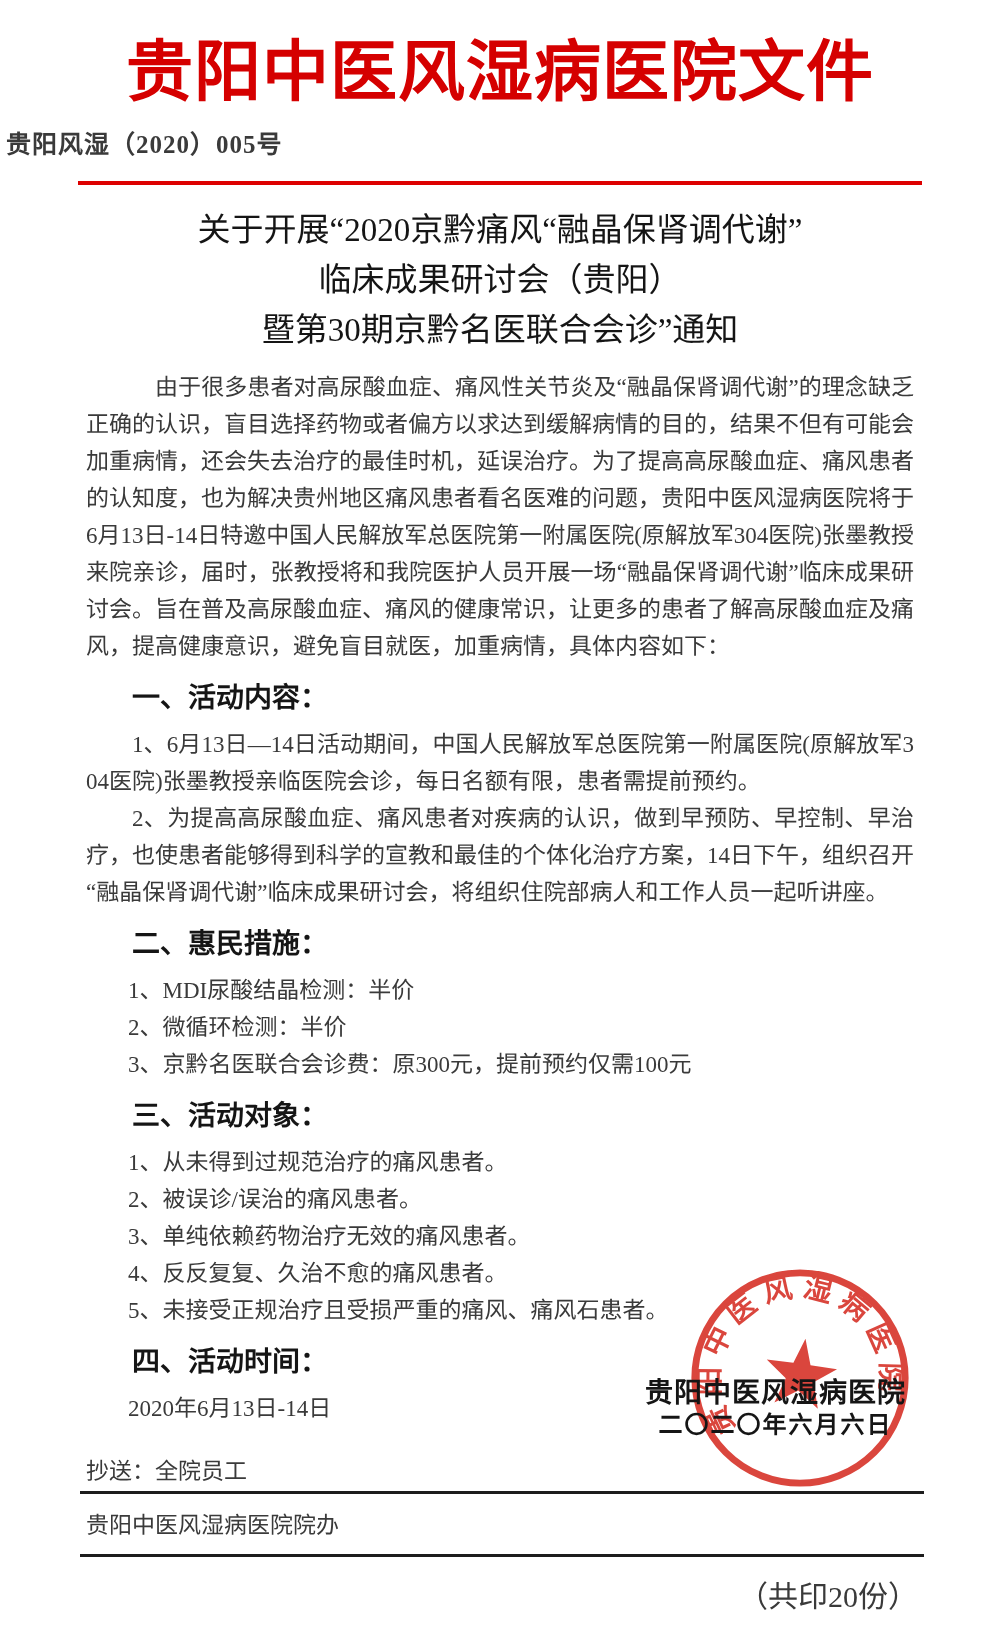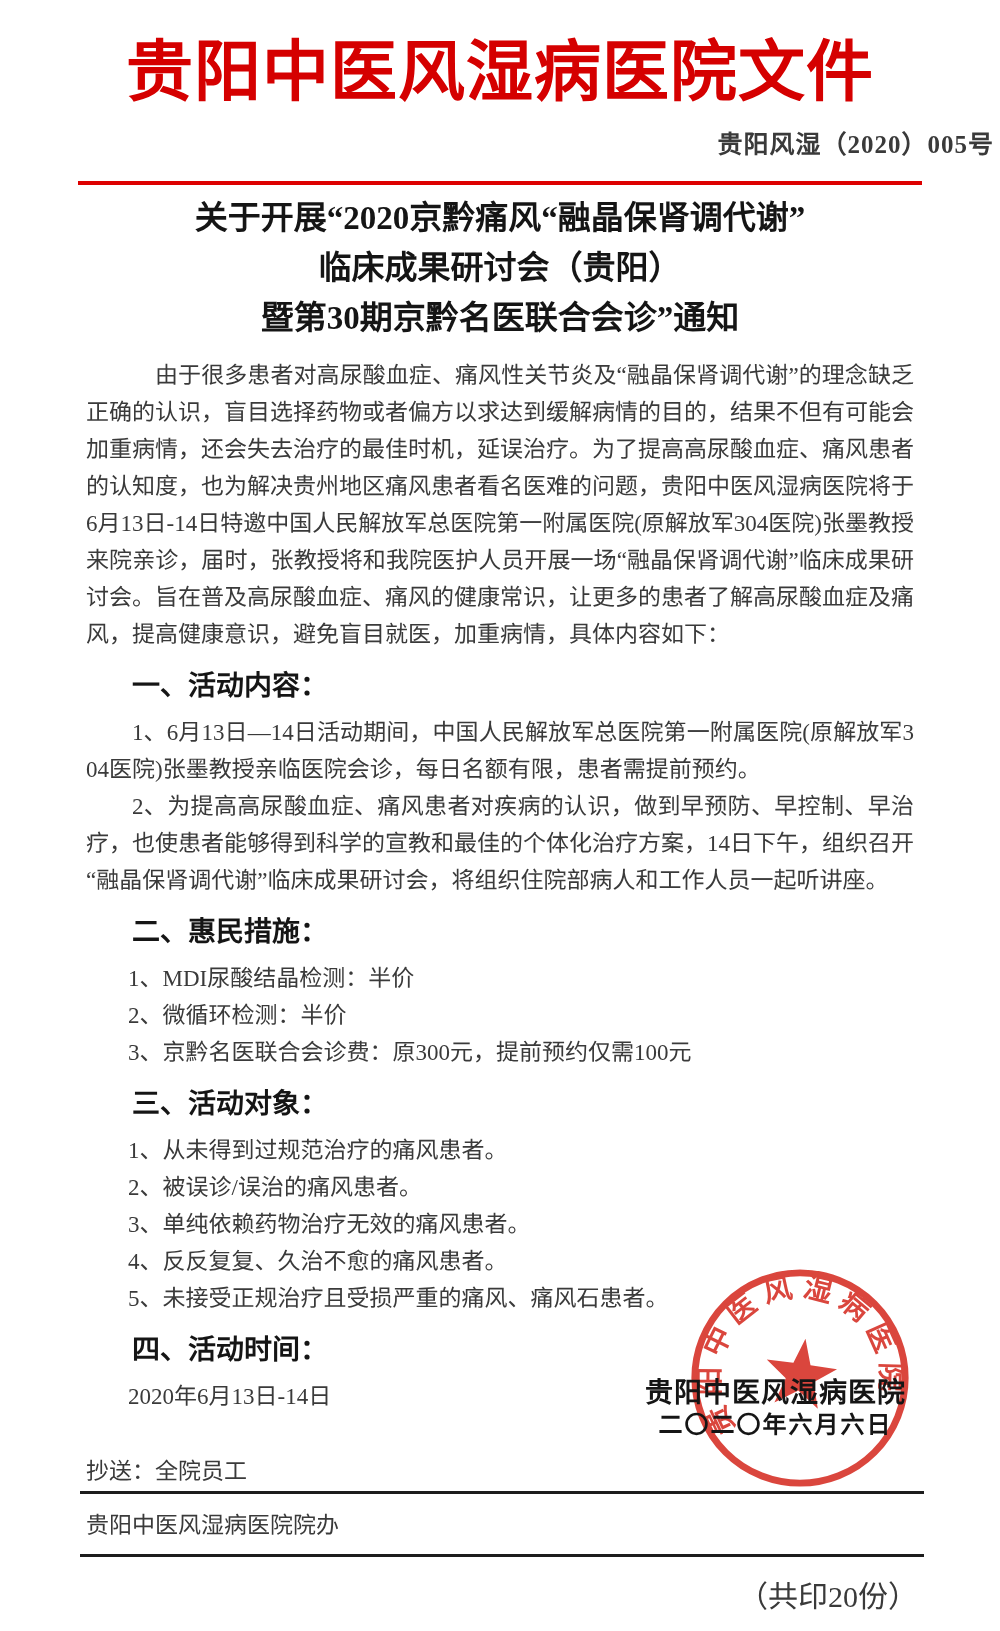--- a/index.html
+++ b/index.html
@@ -19,36 +19,36 @@
     font-family:"Liberation Sans","DejaVu Sans",sans-serif;
     font-weight:bold;
     font-size:67px;
     line-height:84px;
     color:#d50000;
     letter-spacing:1px;
     white-space:nowrap;
   }
   .doc-number {
     margin-top:10px;
-    text-align:right;
+    text-align:left;
     font-size:25px;
     font-weight:bold;
     color:#3a3a3a;
     letter-spacing:1px;
   }
   .red-rule {
     height:4px;
     background:#dd0000;
     margin:21px 72px 0 72px;
   }
   
   .doc-title {
-    margin-top:8px;
+    margin-top:20px;
     text-align:center;
-    font-weight:bold;
+    font-weight:normal;
     font-size:33px;
     line-height:50px;
     color:#151515;
   }
   
   .body-text {
     margin:14px 80px 0 80px;
     font-size:23px;
     line-height:37px;
     text-align:justify;

